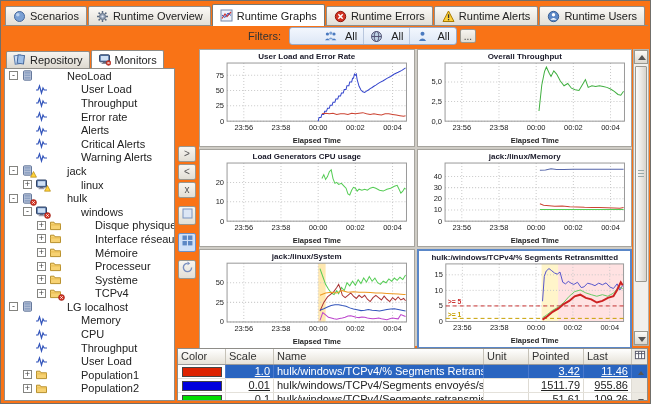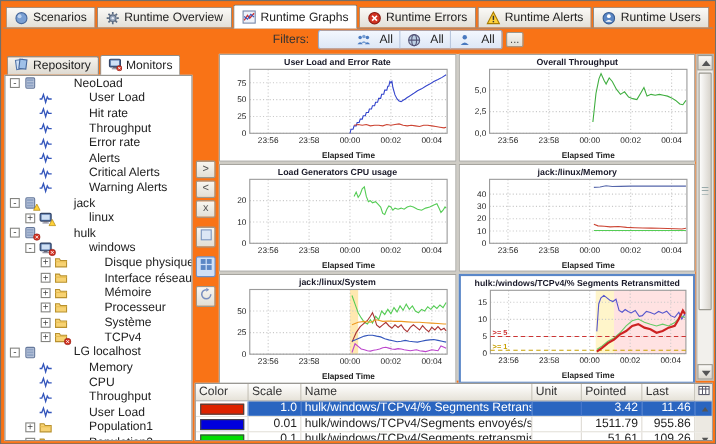--- a/index.html
+++ b/index.html
@@ -64,21 +64,21 @@
           border:1px solid #9a988f;border-radius:1px;box-sizing:border-box;}
   .sgrip{position:absolute;left:2px;right:2px;top:50%;height:7px;margin-top:-4px;
          background:repeating-linear-gradient(#9aa 0 1px,transparent 1px 3px);}
   
   .legendtable{position:absolute;left:176px;top:347px;right:2px;bottom:2px;background:#fff;
                border:1px solid #8f8d88;box-sizing:border-box;font-size:11px;overflow:hidden;}
   .lrow{display:grid;grid-template-columns:48px 48px 210px 45px 55px 48px 17px;height:13px;line-height:13px;}
   .lrow.head{height:15px;line-height:15px;background:linear-gradient(#ffffff,#e6e2d8);border-bottom:1px solid #9a9a9a;}
   .lcell{border-right:1px solid #dedbd4;overflow:hidden;white-space:nowrap;box-sizing:border-box;padding:0 3px;}
   .lrow.head .lcell{border-right:1px solid #c6c2b8;color:#333;}
-  .lcell.num{text-align:right;}
+  .lcell.num{text-align:right;text-decoration:underline;}
   .lrow.body{border-bottom:1px solid #e4e1da;}
   .lrow.body.selected .lcell{background:#2a65c0;color:#fff;border-right-color:#4a7ace;}
   .lrow.body.selected .lcell.colorcell{background:#fff;}
   .swatch{width:38px;height:8px;margin:2px auto 0;border:1px solid #444;}
   .lcell.iconcol{background:#ece9e2;border-right:none;padding:0;text-align:center;}
   .mini-tri{display:inline-block;width:0;height:0;border-left:3px solid transparent;border-right:3px solid transparent;}
   .mini-up{border-bottom:4px solid #555;} .mini-down{border-top:4px solid #555;}
 </style>
 </head>
 <body>
@@ -205,27 +205,20 @@
               <rect x="3.6" y="8" width="5.8" height="1.7" fill="#8fa3c4"></rect>
             </svg></span>
           <span class="tlabel">NeoLoad</span>
         </div>
         <div class="trow" style="padding-left: 18px;">
           <span class="exp-sp"></span>
           <span class="icwrap"><svg width="13" height="13" viewBox="0 0 13 13">
               <polyline points="1,7 3,7 4.5,3 6.5,10 8,5 9.2,7 12,7" fill="none" stroke="#3355bb" stroke-width="1.2"></polyline>
             </svg></span>
           <span class="tlabel">User Load</span>
-        </div>
-        <div class="trow" style="padding-left: 18px;">
-          <span class="exp-sp"></span>
-          <span class="icwrap"><svg width="13" height="13" viewBox="0 0 13 13">
-              <polyline points="1,7 3,7 4.5,3 6.5,10 8,5 9.2,7 12,7" fill="none" stroke="#3355bb" stroke-width="1.2"></polyline>
-            </svg></span>
-          <span class="tlabel">Hit rate</span>
         </div>
         <div class="trow" style="padding-left: 18px;">
           <span class="exp-sp"></span>
           <span class="icwrap"><svg width="13" height="13" viewBox="0 0 13 13">
               <polyline points="1,7 3,7 4.5,3 6.5,10 8,5 9.2,7 12,7" fill="none" stroke="#3355bb" stroke-width="1.2"></polyline>
             </svg></span>
           <span class="tlabel">Throughput</span>
         </div>
         <div class="trow" style="padding-left: 18px;">
           <span class="exp-sp"></span>

